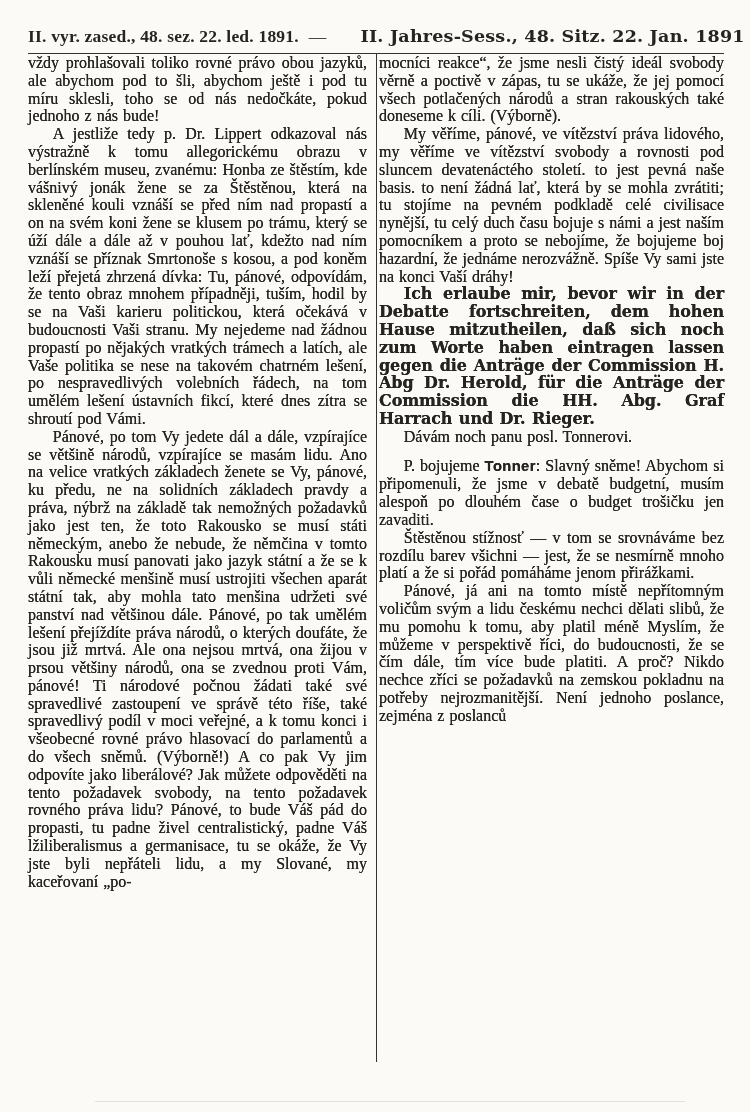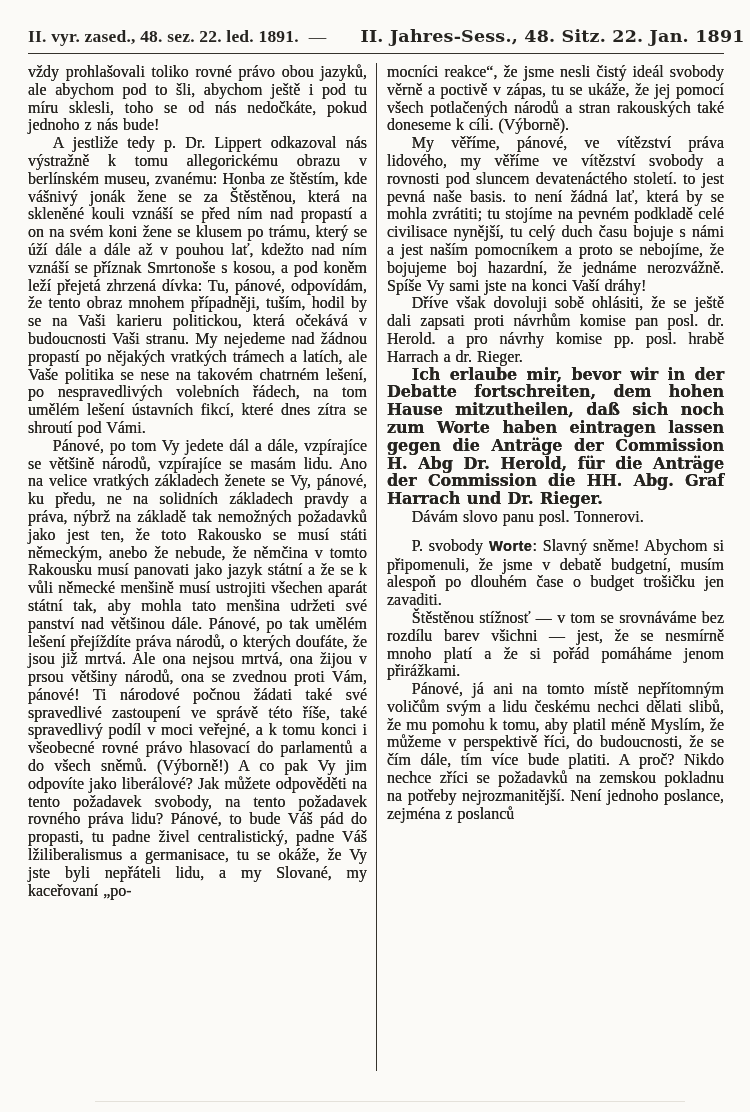--- a/index.html
+++ b/index.html
@@ -32,29 +32,29 @@
     border-bottom: 1.6px solid #35322c;
     letter-spacing: 0.2px;
   }
   .header-left-group { display: flex; align-items: baseline; }
   .header-sep { margin: 0 10px; font-weight: normal; }
   .fraktur-face { font-family: "DejaVu Serif", serif; margin-left: 24px; }
   .page-number { margin-left: 18px; }
 
   .columns {
     display: flex;
-    margin-top: 9px;
+    margin-top: 0;
     min-height: 1008px;
   }
   .col {
     width: 50%;
     box-sizing: border-box;
   }
   .col-left  { padding-right: 9px; }
-  .col-right { padding-left: 10px; border-left: 1.6px solid #35322c; }
+  .col-right { padding-left: 2px; border-left: 1.6px solid #35322c; }
 
   p.para {
     margin: 0;
     text-align: justify;
     font-size: 16px;
     line-height: 17.8px;
     text-shadow: 0 0 0.35px currentColor;
     word-spacing: 1px;
   }
   p.para.indent { text-indent: 1.55em; }
@@ -97,24 +97,23 @@
 
   <div class="columns">
     <div class="col col-left">
         <p class="para"><span class="normal">vždy prohlašovali toliko rovné právo obou jazyků, ale abychom pod to šli, abychom ještě i pod tu míru sklesli, toho se od nás nedočkáte, pokud jednoho z nás bude!</span></p>
         <p class="para indent"><span class="normal">A jestliže tedy p. Dr. Lippert odkazoval nás výstražně k tomu allegorickému obrazu v berlínském museu, zvanému: Honba ze štěstím, kde vášnivý jonák žene se za Štěstěnou, která na skleněné kouli vznáší se před ním nad propastí a on na svém koni žene se klusem po trámu, který se úží dále a dále až v pouhou lať, kdežto nad ním vznáší se příznak Smrtonoše s kosou, a pod koněm leží přejetá zhrzená dívka: Tu, pánové, odpovídám, že tento obraz mnohem případněji, tuším, hodil by se na Vaši karieru politickou, která očekává v budoucnosti Vaši stranu. My nejedeme nad žádnou propastí po nějakých vratkých trámech a latích, ale Vaše politika se nese na takovém chatrném lešení, po nespravedlivých volebních řádech, na tom umělém lešení ústavních fikcí, které dnes zítra se shroutí pod Vámi.</span></p>
         <p class="para indent"><span class="normal">Pánové, po tom Vy jedete dál a dále, vzpírajíce se většině národů, vzpírajíce se masám lidu. Ano na velice vratkých základech ženete se Vy, pánové, ku předu, ne na solidních základech pravdy a práva, nýbrž na základě tak nemožných požadavků jako jest ten, že toto Rakousko se musí státi německým, anebo že nebude, že němčina v tomto Rakousku musí panovati jako jazyk státní a že se k vůli německé menšině musí ustrojiti všechen aparát státní tak, aby mohla tato menšina udržeti své panství nad většinou dále. Pánové, po tak umělém lešení přejíždíte práva národů, o kterých doufáte, že jsou již mrtvá. Ale ona nejsou mrtvá, ona žijou v prsou většiny národů, ona se zvednou proti Vám, pánové! Ti národové počnou žádati také své spravedlivé zastoupení ve správě této říše, také spravedlivý podíl v moci veřejné, a k tomu konci i všeobecné rovné právo hlasovací do parlamentů a do všech sněmů. (Výborně!) A co pak Vy jim odpovíte jako liberálové? Jak můžete odpověděti na tento požadavek svobody, na tento požadavek rovného práva lidu? Pánové, to bude Váš pád do propasti, tu padne živel centralistický, padne Váš lžiliberalismus a germanisace, tu se okáže, že Vy jste byli nepřáteli lidu, a my Slované, my kaceřovaní „po-</span></p>
       </div>
     <div class="col col-right">
         <p class="para"><span class="normal">mocníci reakce“, že jsme nesli čistý ideál svobody věrně a poctivě v zápas, tu se ukáže, že jej pomocí všech potlačených národů a stran rakouských také doneseme k cíli. (Výborně).</span></p>
         <p class="para indent"><span class="normal">My věříme, pánové, ve vítězství práva lidového, my věříme ve vítězství svobody a rovnosti pod sluncem devatenáctého století. to jest pevná naše basis. to není žádná lať, která by se mohla zvrátiti; tu stojíme na pevném podkladě celé civilisace nynější, tu celý duch času bojuje s námi a jest naším pomocníkem a proto se nebojíme, že bojujeme boj hazardní, že jednáme nerozvážně. Spíše Vy sami jste na konci Vaší dráhy!</span></p>
-        <p class="para indent"><span class="normal">Dříve však dovoluji sobě ohlásiti, že se ještě dali zapsati proti návrhům komise pan posl. dr. Herold. a pro návrhy komise pp. posl. hrabě Harrach a dr. Rieger.</span></p>
         <p class="para indent"><span class="fraktur">Ich erlaube mir, bevor wir in der Debatte fortschreiten, dem hohen Hause mitzutheilen, daß sich noch zum Worte haben eintragen lassen gegen die Anträge der Commission H. Abg Dr. Herold, für die Anträge der Commission die HH. Abg. Graf Harrach und Dr. Rieger.</span></p>
-        <p class="para indent"><span class="normal">Dávám slovo panu posl. Tonnerovi.</span></p>
-        <p class="para indent gap"><span class="normal">P. svobody </span><span class="bold-sans">Worte</span><span class="normal">: Slavný sněme! Abychom si připomenuli, že jsme v debatě budgetní, musím alespoň po dlouhém čase o budget trošičku jen zavaditi.</span></p>
+        <p class="para indent"><span class="normal">Dávám noch panu posl. Tonnerovi.</span></p>
+        <p class="para indent gap"><span class="normal">P. bojujeme </span><span class="bold-sans">Tonner</span><span class="normal">: Slavný sněme! Abychom si připomenuli, že jsme v debatě budgetní, musím alespoň po dlouhém čase o budget trošičku jen zavaditi.</span></p>
         <p class="para indent"><span class="normal">Štěstěnou stížnosť — v tom se srovnáváme bez rozdílu barev všichni — jest, že se nesmírně mnoho platí a že si pořád pomáháme jenom přirážkami.</span></p>
         <p class="para indent"><span class="normal">Pánové, já ani na tomto místě nepřítomným voličům svým a lidu českému nechci dělati slibů, že mu pomohu k tomu, aby platil méně Myslím, že můžeme v perspektivě říci, do budoucnosti, že se čím dále, tím více bude platiti. A proč? Nikdo nechce zříci se požadavků na zemskou pokladnu na potřeby nejrozmanitější. Není jednoho poslance, zejména z poslanců</span></p>
       </div>
   </div>
 
 </div>
 
 <div class="bottom-artifact"></div>
 
 </body></html>

